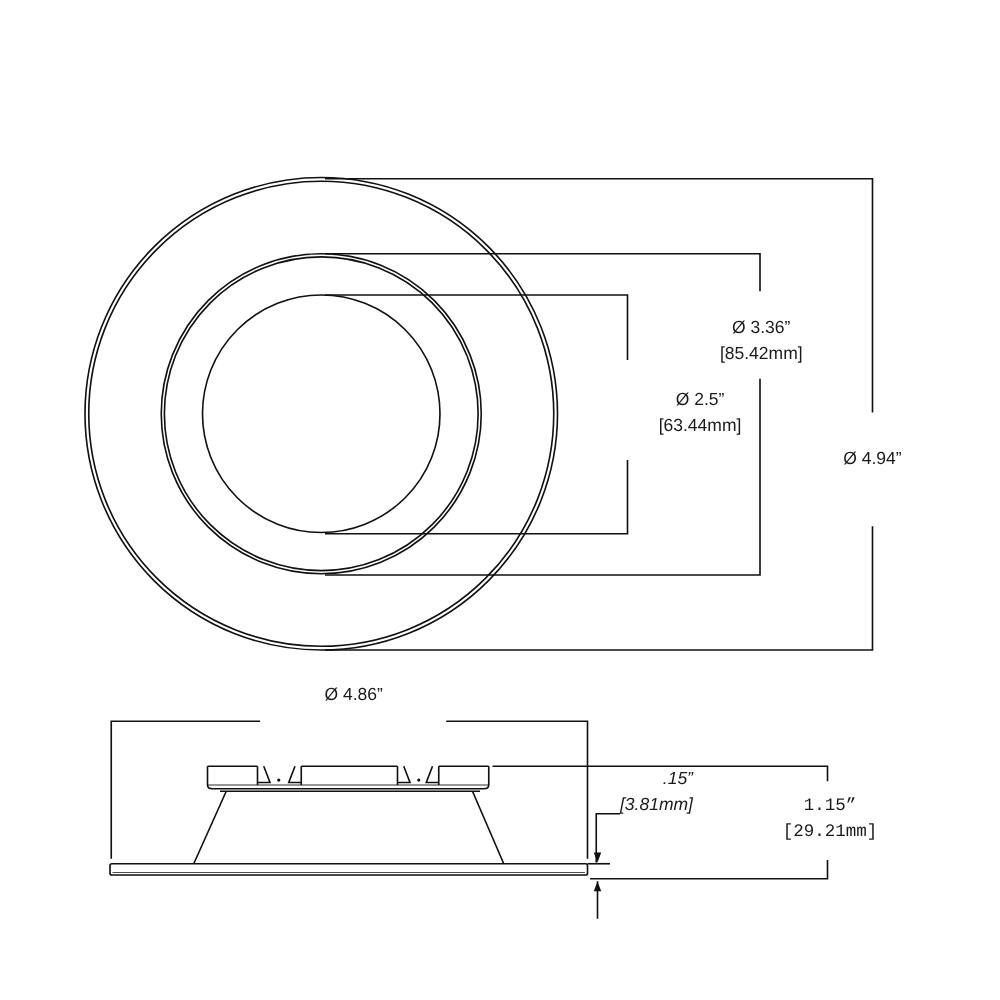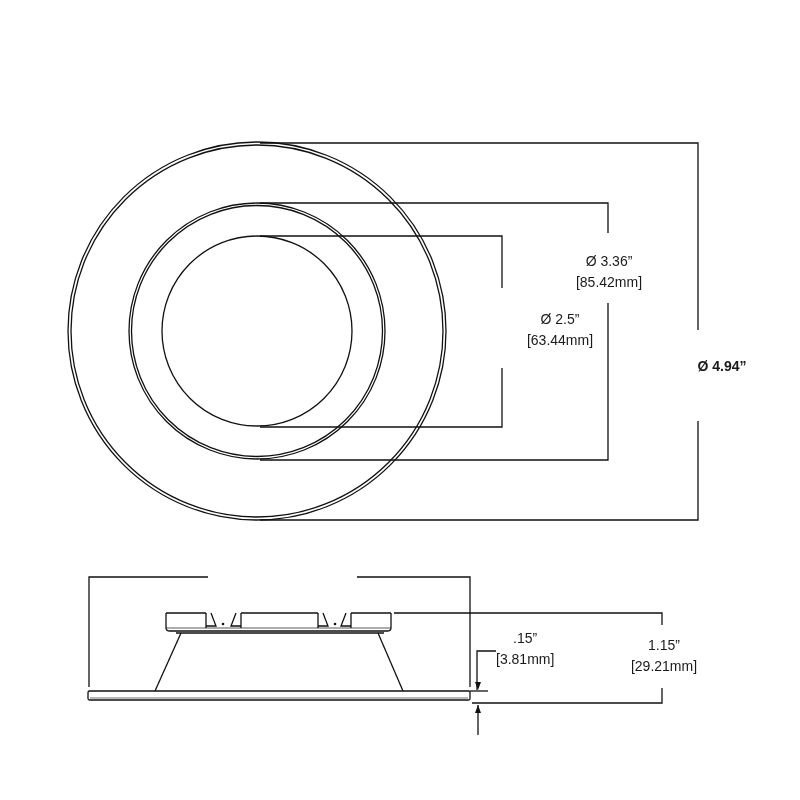--- a/index.html
+++ b/index.html
@@ -68,26 +68,27 @@
 </svg>
 
 <div class="lbl" style="left:456px; top:309px; width:112px;margin-left:48px;">
   <span>Ø 2.5”</span>
   <span>[63.44mm]</span>
 </div>
 <div class="lbl" style="left:553px; top:251px; width:112px;">
   <span>Ø 3.36”</span>
   <span>[85.42mm]</span>
 </div>
-<div class="lbl" style="left:660px; top:356px; width:124px;font-weight:bold;">
+<div class="lbl" style="left:636px; top:356px; width:124px;">
   <span>Ø 4.94”</span>
 </div>
 
 <div class="lbl" style="left:218px; top:545px; width:130px;">
+  <span>Ø 4.86”</span>
 </div>
-<div class="lbl" style="left:496px; top:628px; text-align:center;">
+<div class="lbl" style="left:496px; top:612px; text-align:right;font-style:italic;">
   <span>.15”</span>
   <span>[3.81mm]</span>
 </div>
-<div class="lbl" style="left:608px; top:635px; width:112px;">
+<div class="lbl" style="left:608px; top:635px; width:112px;font-family:Liberation Mono, monospace;">
   <span>1.15”</span>
   <span>[29.21mm]</span>
 </div>
 
 </body></html>

